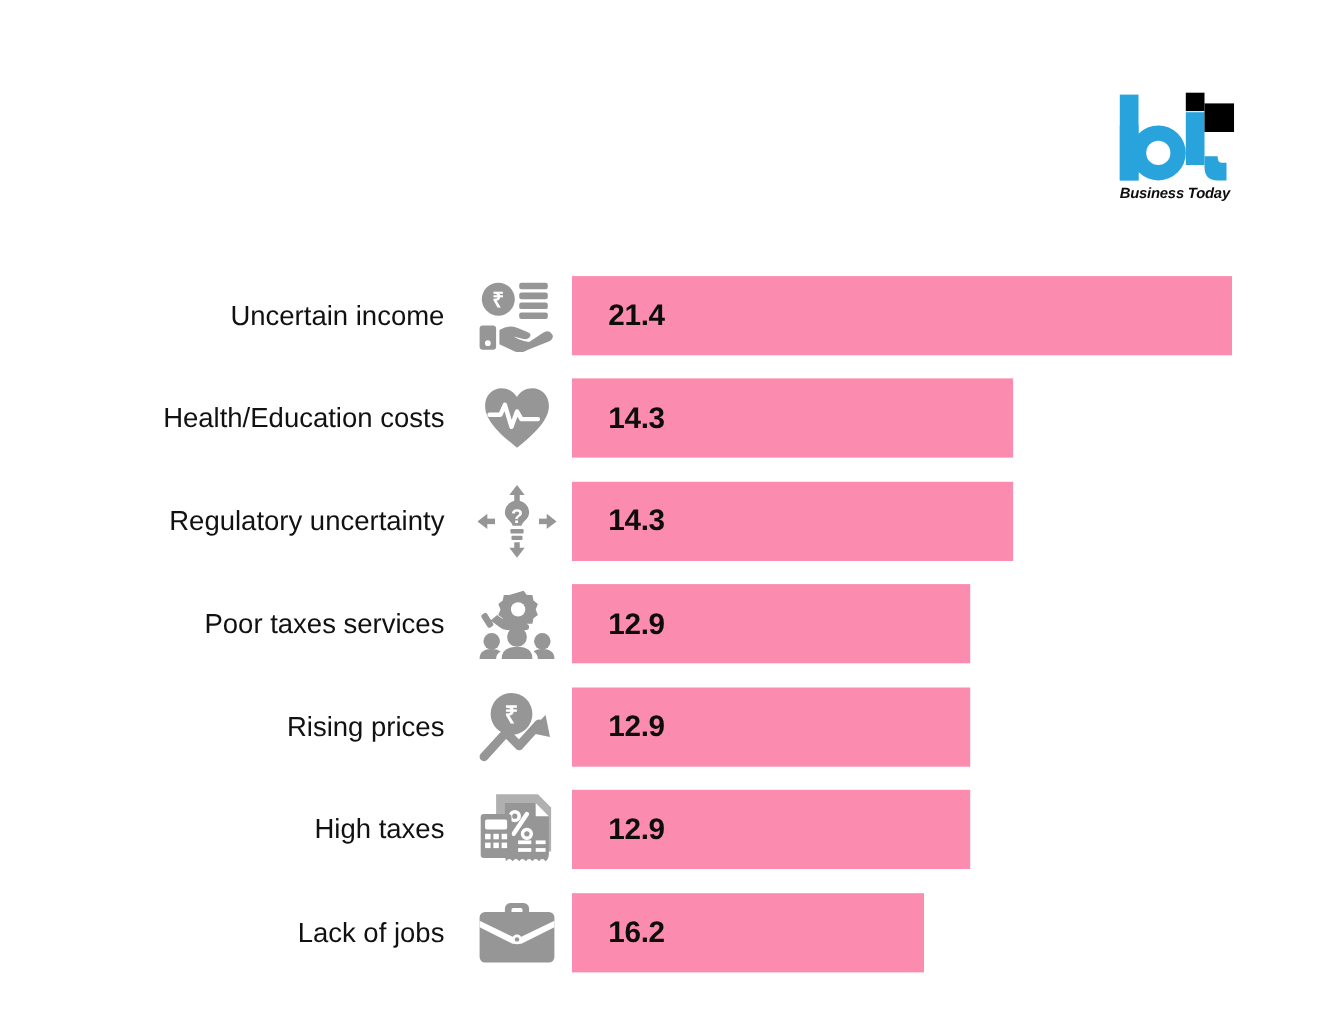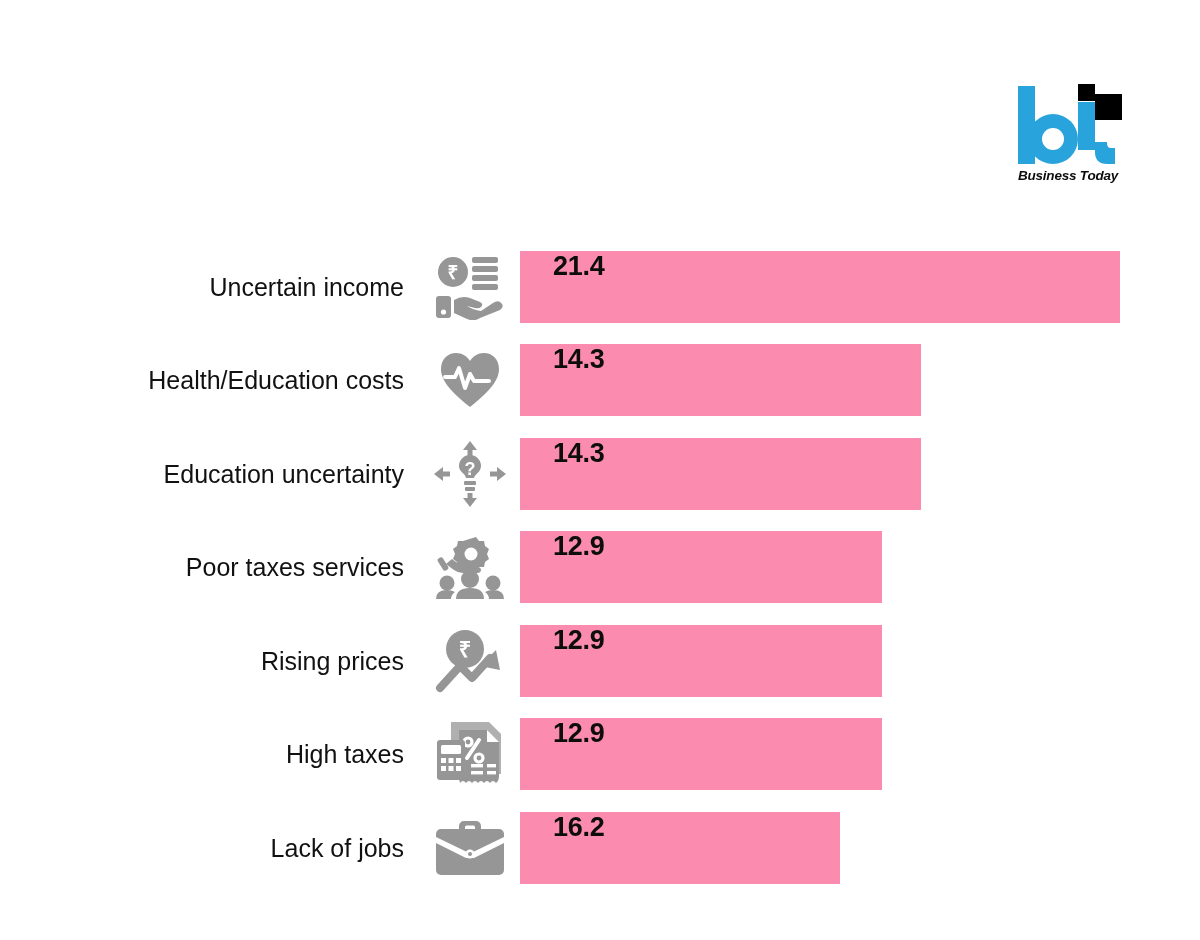--- a/index.html
+++ b/index.html
@@ -104,21 +104,21 @@
     left: 520px;
     top: 50%;
     transform: translateY(-50%);
     height: 72px;
     width: 640px;
   }
   .bar {
     height: 72px;
     background: #fb8caf;
     display: flex;
-    align-items: flex-start;
+    align-items: center;
   }
   .bar-value {
     font-size: 27px;
     font-weight: bold;
     color: #0d0d0d;
     margin-left: 33px;
     letter-spacing: -0.3px;
   }
 </style>
 </head>
@@ -180,21 +180,21 @@
       </svg>
     </div>
     <div class="bar-track">
       <div class="bar" style="width: 62.646%; background: rgb(251, 140, 175);">
         <span class="bar-value">14.3</span>
       </div>
     </div>
   </div>
 
   <div class="row">
-    <div class="row-label">Education uncertainty</div>
+    <div class="row-label">Regulatory uncertainty</div>
     <div class="row-icon">
       <svg width="72" height="66" viewBox="0 0 72 66" fill="#969696" aria-hidden="true">
         <path d="M36 14 a11 11 0 0 1 11 11 c0 6 -6 8 -7 12 h-8 c-1 -5 -7 -6 -7 -12 a11 11 0 0 1 11 -11 z"></path>
         <text x="36" y="34" font-size="18" font-weight="bold" fill="#ffffff" text-anchor="middle" font-family="'Liberation Sans', sans-serif">?</text>
         <rect x="30" y="40" width="12" height="4" rx="1"></rect>
         <rect x="31" y="46" width="10" height="4" rx="1"></rect>
         <path d="M36 0 l7 9 h-14 z"></path>
         <rect x="33.5" y="8" width="5" height="7"></rect>
         <path d="M36 66 l-7 -9 h14 z"></path>
         <rect x="33.5" y="52" width="5" height="6"></rect>

